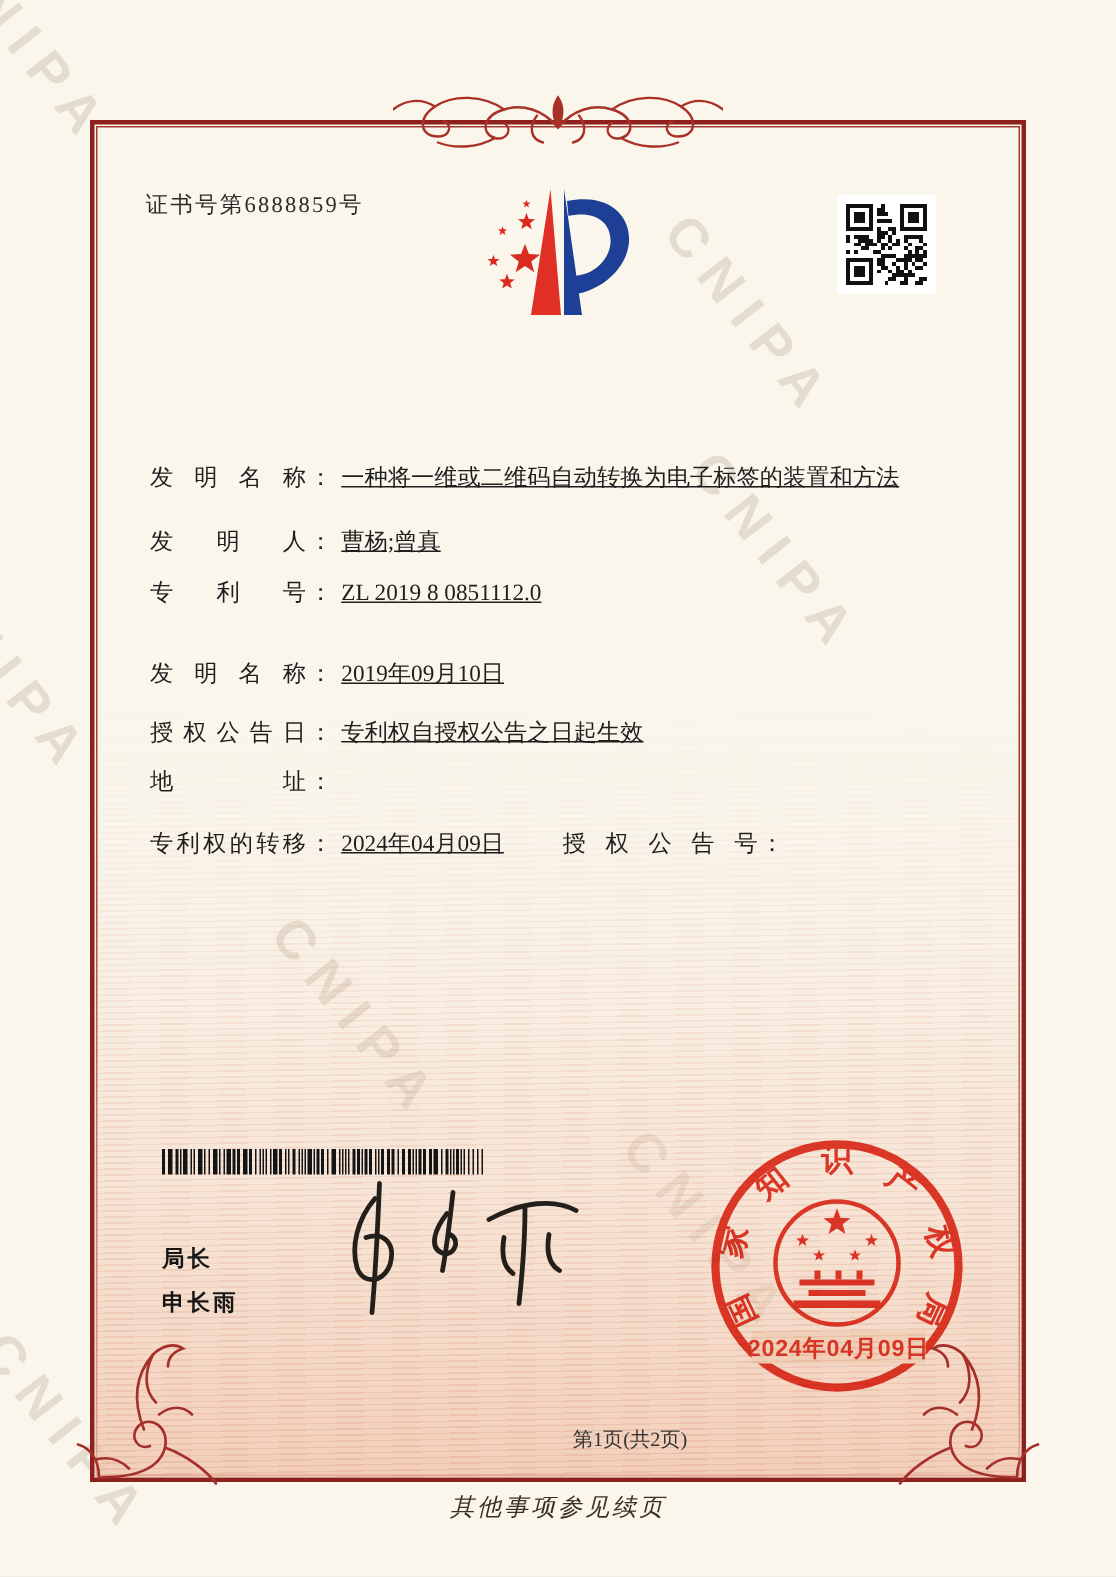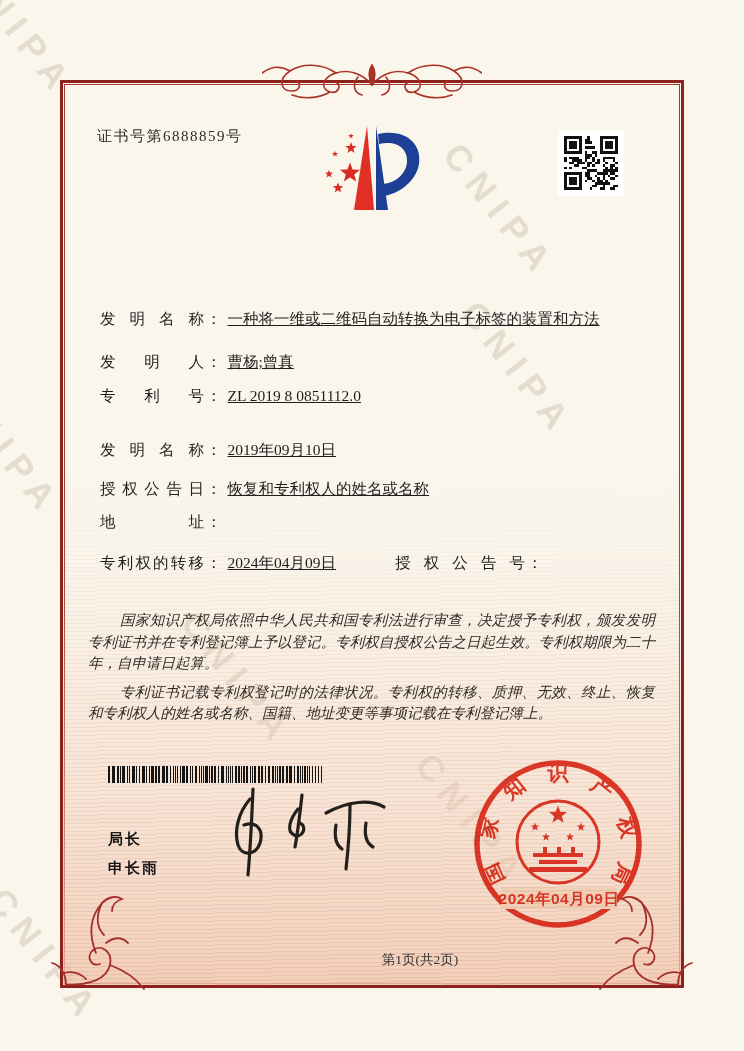--- a/index.html
+++ b/index.html
@@ -39,21 +39,21 @@
   .title{
     position:absolute;left:0;right:0;top:217px;z-index:4;text-align:center;
     font-size:35px;font-weight:bold;letter-spacing:14px;text-indent:14px;color:#101010;
   }
   
   .frow{position:absolute;left:100px;z-index:4;display:flex;align-items:flex-start;
         font-size:15.5px;color:#1e1e1e;line-height:20px;}
   .flabel{display:inline-block;width:104px;text-align:justify;text-align-last:justify;}
   .fcolon{margin:0 6px 0 2px;}
   .fvalue{white-space:normal;text-decoration:underline;}
-  .g2{position:absolute;left:275px;top:0;display:flex;align-items:center;margin-left:20px;}
+  .g2{position:absolute;left:275px;top:0;display:flex;align-items:center;}
   .g2 .flabel{width:130px;}
   
   .paras{position:absolute;left:88px;top:610px;width:567px;z-index:4;}
   .paras p{
     margin:0 0 7px 0;font-size:14.5px;line-height:21.5px;color:#2e2a26;
     text-indent:2.2em;text-align:justify;font-style:italic;
     font-family:"Liberation Serif","DejaVu Serif",serif;
   }
   
   .barcode{position:absolute;left:108px;top:766px;width:218px;height:17px;z-index:4;}
@@ -294,40 +294,36 @@
     <span class="fvalue">ZL 2019 8 0851112.0</span>
   </div>
   <div class="frow" style="top:440px">
     <span class="flabel">发明名称</span>
       <span class="fcolon">：</span>
     <span class="fvalue">2019年09月10日</span>
   </div>
   <div class="frow" style="top:479px">
     <span class="flabel">授权公告日</span>
       <span class="fcolon">：</span>
-    <span class="fvalue">恢复和专利权人的姓名或名称</span>
+    <span class="fvalue">专利权自授权公告之日起生效</span>
   </div>
   <div class="frow" style="top:512px">
     <span class="flabel">地址</span>
       <span class="fcolon">：</span>
   </div>
   <div class="frow" style="top:553px">
     <span class="flabel">专利权的转移</span>
       <span class="fcolon">：</span>
     <span class="fvalue">2024年04月09日</span>
     <span class="g2">
       <span class="flabel">授权公告号</span>
         <span class="fcolon">：</span>
     </span>
   </div>
 
-  <div class="paras">
-    <p>国家知识产权局依照中华人民共和国专利法进行审查，决定授予专利权，颁发发明专利证书并在专利登记簿上予以登记。专利权自授权公告之日起生效。专利权期限为二十年，自申请日起算。</p>
-    <p>专利证书记载专利权登记时的法律状况。专利权的转移、质押、无效、终止、恢复和专利权人的姓名或名称、国籍、地址变更等事项记载在专利登记簿上。</p>
-  </div>
 
   <div class="barcode" id="barcode">
       <i style="left:0px;width:2px"></i>
       <i style="left:4px;width:3px"></i>
       <i style="left:9px;width:2px"></i>
       <i style="left:12px;width:1px"></i>
       <i style="left:14px;width:3px"></i>
       <i style="left:19px;width:1px"></i>
       <i style="left:21px;width:1px"></i>
       <i style="left:24px;width:3px"></i>
@@ -440,14 +436,15 @@
         <rect x="72" y="90" width="4" height="6"></rect>
         <rect x="86" y="90" width="4" height="6"></rect>
         <rect x="100" y="90" width="4" height="6"></rect>
       </g>
     </g>
     <rect x="30" y="130" width="116" height="22" fill="#fbf4ea"></rect>
     <text x="88" y="147" text-anchor="middle" fill="#e23322" style="font-family:'Liberation Sans','DejaVu Sans',sans-serif;font-weight:bold;font-size:15.5px;letter-spacing:.5px">2024年04月09日</text>
   </svg>
 
   <div class="page-footer">第1页(共2页)</div>
+  <div class="continuation">其他事项参见续页</div>
 
 </div>
 
 </body></html>

